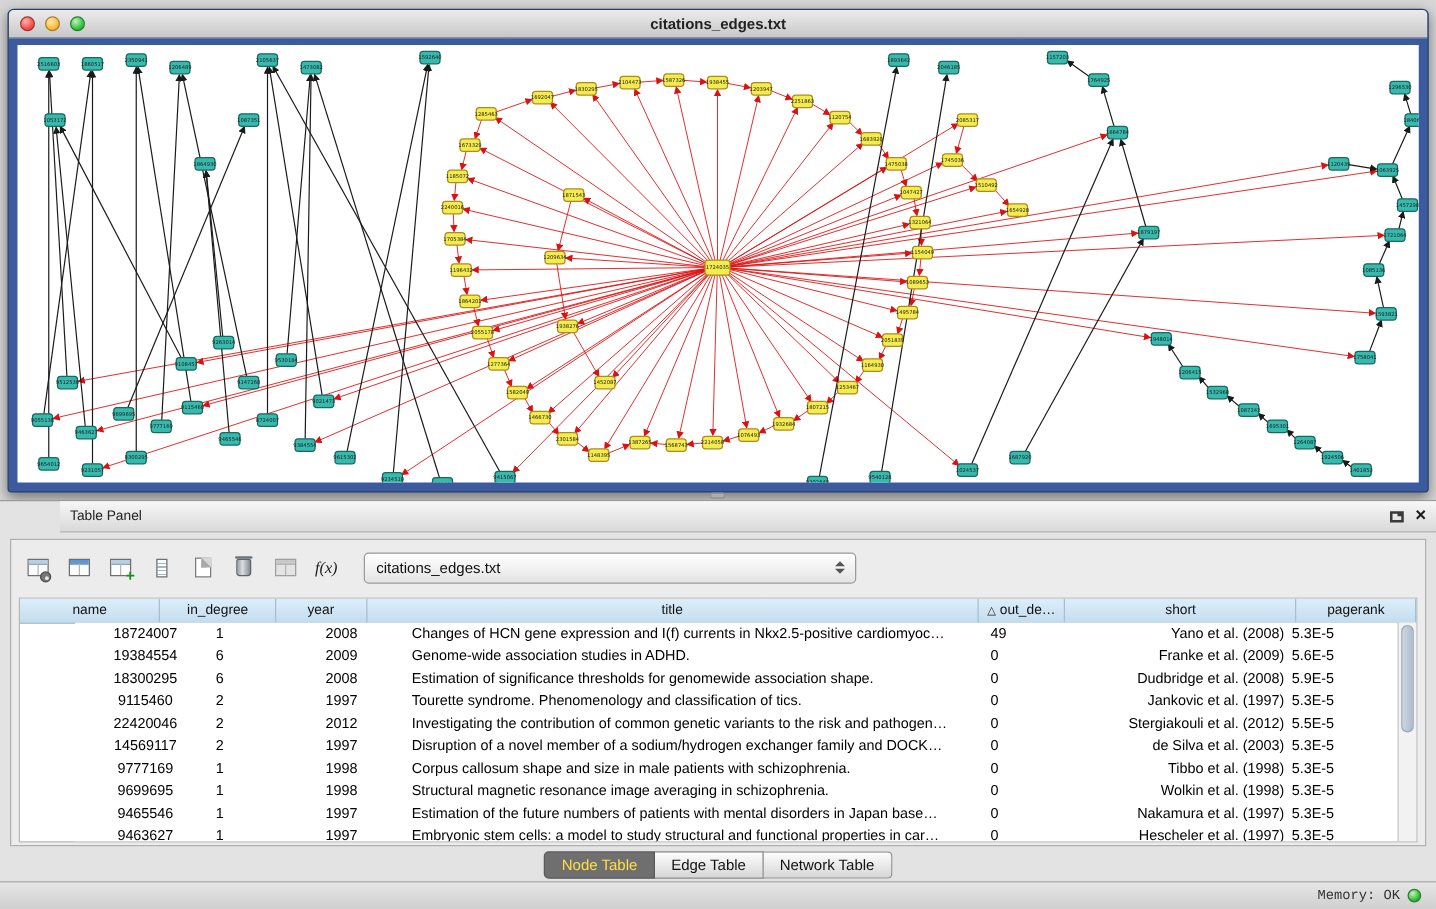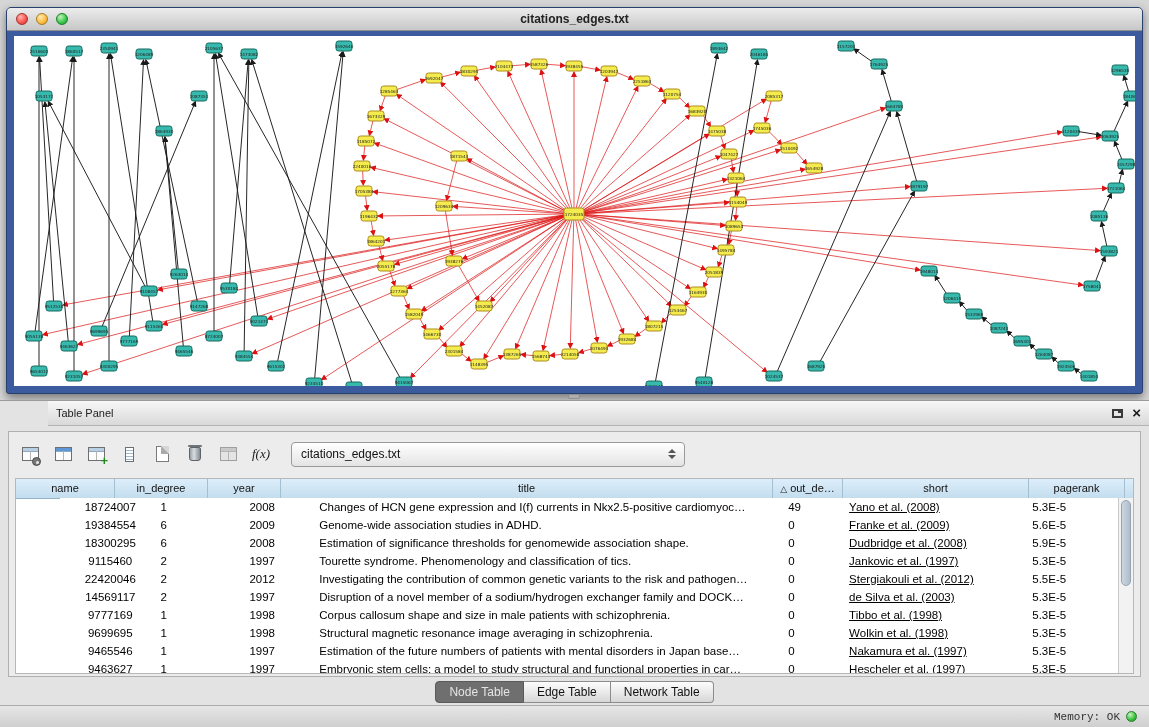--- a/index.html
+++ b/index.html
@@ -95,40 +95,40 @@
     font-size:11px;color:#111;text-align:center;line-height:18px;
     border-right:1px solid #a3bfd2;box-sizing:border-box;overflow:hidden;white-space:nowrap;
   }
   .sort-glyph{font-size:9px;margin-right:3px;color:#222;}
   .tbody{position:absolute;left:0;right:15px;top:19px;bottom:0;overflow:hidden;margin-left:44px;}
   .tr{display:flex;height:18px;align-items:center;background:#fff;}
   .td{
     font-size:11.5px;color:#000;padding-left:6px;box-sizing:border-box;
     overflow:hidden;white-space:nowrap;
   }
-  .c0{width:99px;text-align:center;}.c1{width:93px;}.c2{width:73px;}.c3{width:492px;}
+  .c0{width:113px;text-align:center;}.c1{width:93px;}.c2{width:73px;}.c3{width:492px;}
   .c4{width:70px;}.c5{width:186px;}.c6{width:96px;}
-  .td.c5{text-align:left;padding-left:0;text-decoration:underline;}
+  .td.c5{text-align:right;padding-left:0;}
   .vscroll{
     position:absolute;right:0;top:19px;bottom:0;width:15px;background:#f2f2f2;
     border-left:1px solid #c9c9c9;box-sizing:border-box;
   }
   .vthumb{
     position:absolute;left:2px;right:2px;top:2px;height:86px;border-radius:6px;
     background:linear-gradient(90deg,#cdd6e0,#aebdcc);border:1px solid #96a5b5;box-sizing:border-box;
   }
   
   .tabs{position:absolute;left:0;right:0;top:280px;display:flex;justify-content:center;}
   .tab{
     font-size:12px;color:#111;padding:3px 13px;border:1px solid #8c8c8c;border-left-width:0;
     background:linear-gradient(#fdfdfd,#d7d7d7);line-height:14px;
   }
   .tab:first-child{border-left-width:1px;border-radius:4px 0 0 4px;}
   .tab:last-child{border-radius:0 4px 4px 0;}
-  .tab.selected{background:#6f6f6f;color:#e5e5e5;border-color:#5a5a5a;}
+  .tab.selected{background:#6f6f6f;color:#fde047;border-color:#5a5a5a;}
   
   .footer{
     position:absolute;left:0;right:0;bottom:0;height:22px;
     background:linear-gradient(#e6e6e6,#cfcfcf);border-top:1px solid #ababab;
     display:flex;align-items:center;justify-content:flex-end;gap:6px;padding-right:12px;box-sizing:border-box;
   }
   .mem-label{font-size:11px;color:#333;font-family:Liberation Mono, monospace;}
   .memdot{
     width:11px;height:11px;border-radius:50%;border:1px solid #2a7d2e;box-sizing:border-box;
     background:radial-gradient(circle at 35% 30%,#c9f4bf,#35c13a 60%,#1e8f25);

